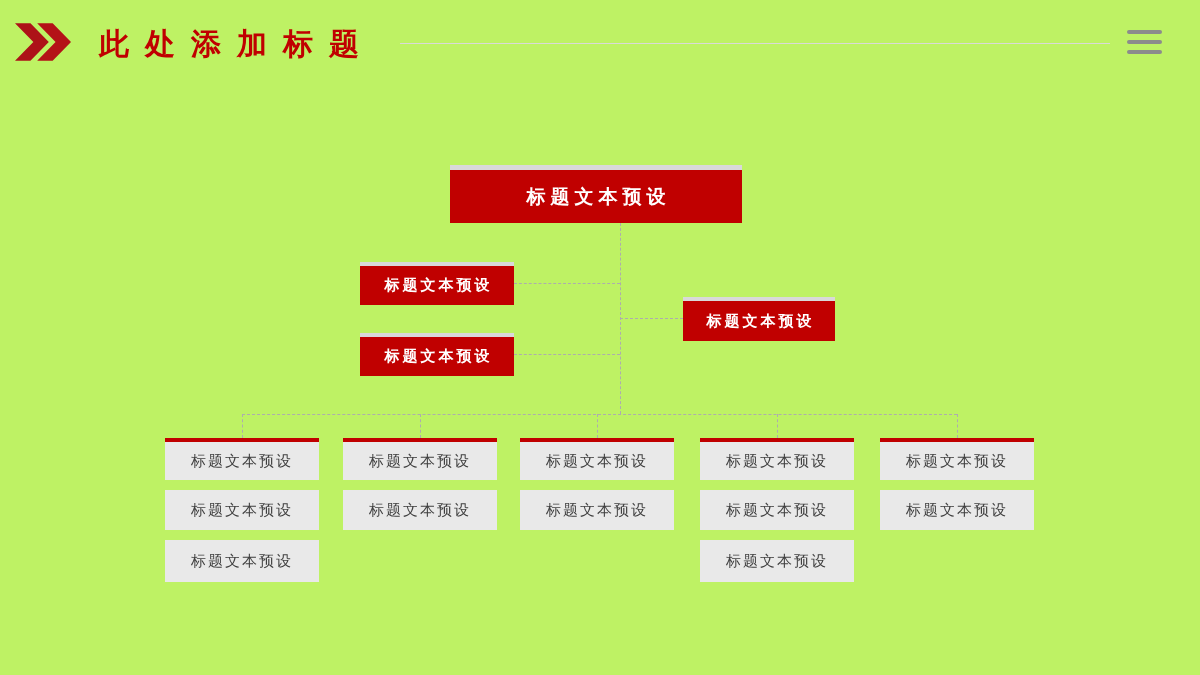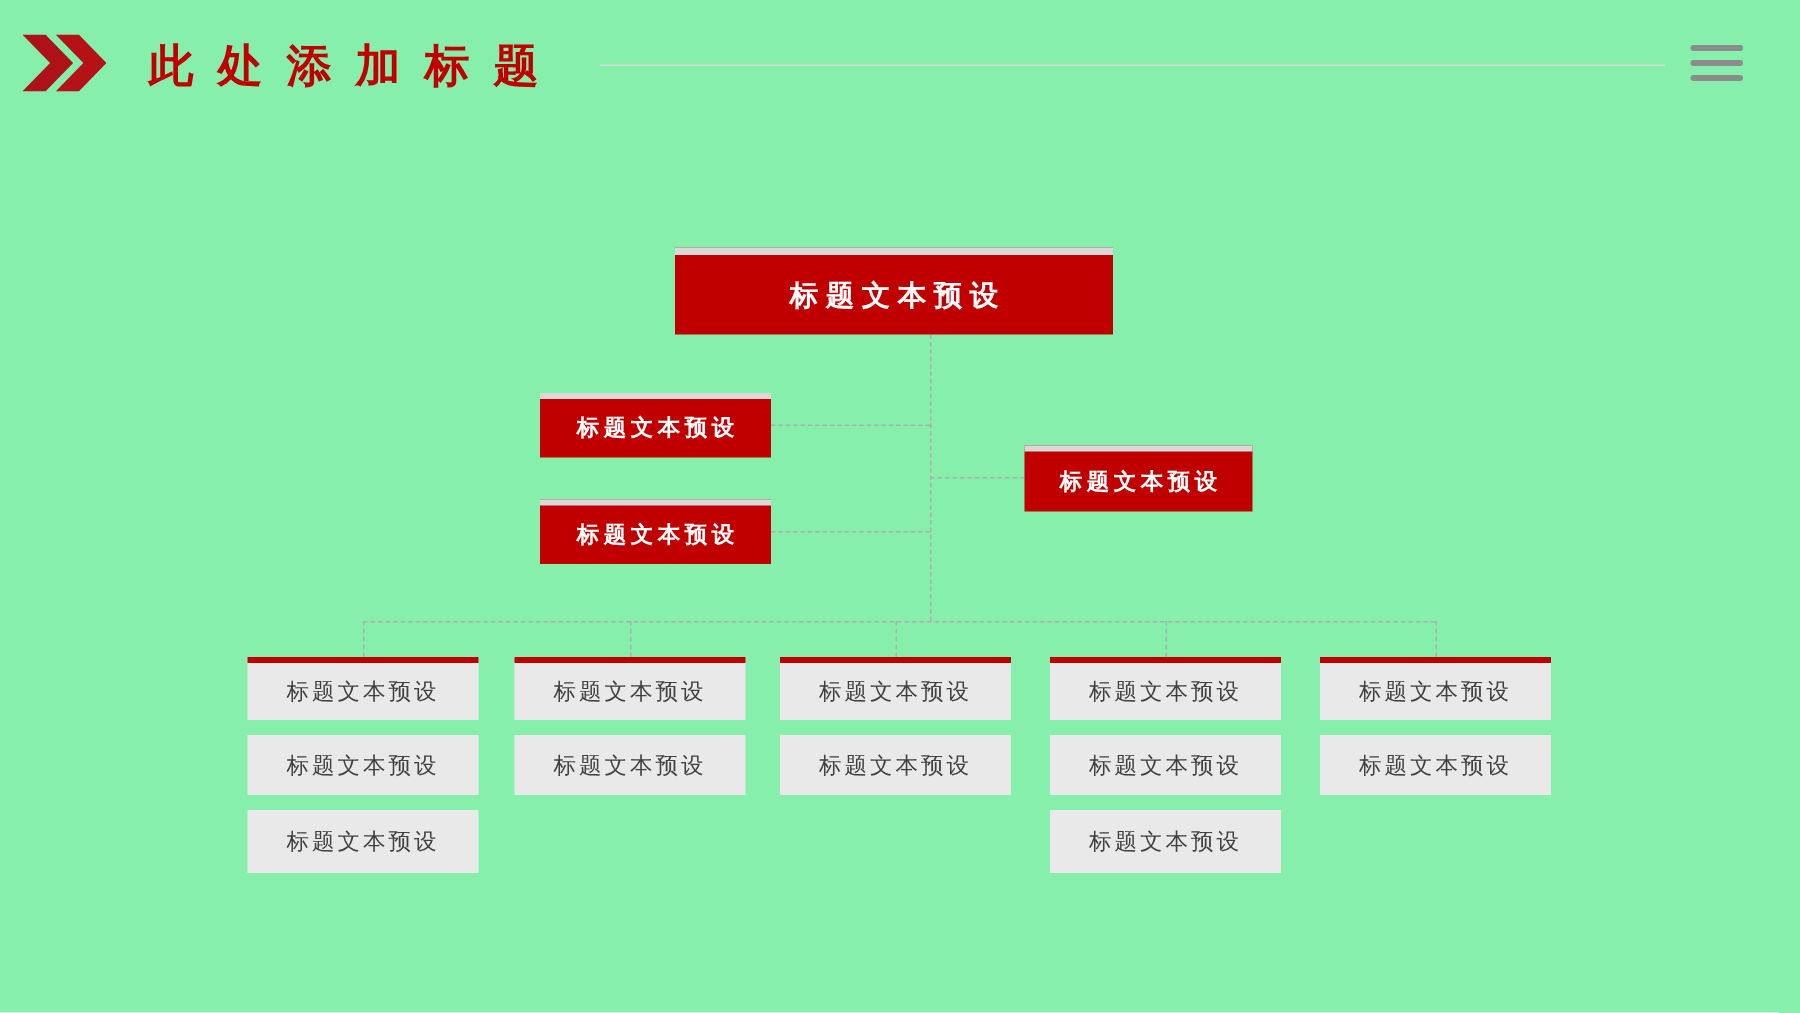--- a/index.html
+++ b/index.html
@@ -1,17 +1,17 @@
 <!DOCTYPE html>
 <html><head>
 <meta charset="utf-8">
 <style>
   html,body{margin:0;padding:0;background:#ffffff;}
   .slide{
-    position:relative;width:1200px;height:675px;background:#86efac;overflow:hidden;
+    position:relative;width:1200px;height:675px;background:#bef264;overflow:hidden;
     font-family:"Liberation Sans","DejaVu Sans",sans-serif;
   }
   
   .chevrons{position:absolute;left:15px;top:22px;width:56px;height:40px;}
   .slide-title{
     position:absolute;left:99px;top:24px;margin:0;
     font-size:30px;font-weight:bold;color:#c00000;letter-spacing:16px;white-space:nowrap;
   }
   .header-rule{position:absolute;left:400px;top:43px;width:710px;height:0;border-top:1px solid #d9d9d9;}
   .hamburger{position:absolute;left:1127px;top:30px;width:35px;height:24px;cursor:pointer;}

